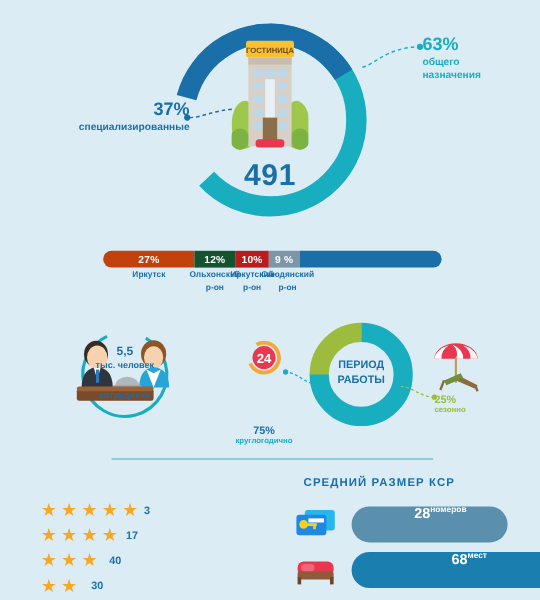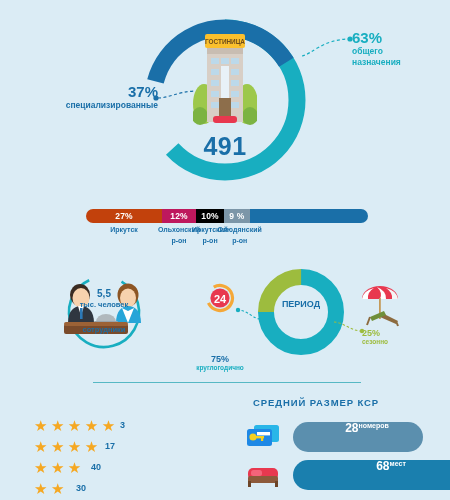--- a/index.html
+++ b/index.html
@@ -174,29 +174,29 @@
   <div class="abs" id="bars">
 
     <div class="bar first" style="left:0%;width:27%;background:#c2410c;">
       <span>27%</span>
     </div>
     <div class="bar-label" style="left:0%;width:27%;">
       <div>Иркутск</div>
       <div></div>
     </div>
 
-    <div class="bar" style="left:27%;width:12%;background:#be185d;">
+    <div class="bar" style="left:27%;width:12%;background:#14532d;">
       <span>12%</span>
     </div>
     <div class="bar-label" style="left:22%;width:22%;">
       <div>Ольхонский</div>
       <div>р-он</div>
     </div>
 
-    <div class="bar" style="left:39%;width:10%;background:#000000;">
+    <div class="bar" style="left:39%;width:10%;background:#b91c1c;">
       <span>10%</span>
     </div>
     <div class="bar-label" style="left:34%;width:20%;">
       <div>Иркутский</div>
       <div>р-он</div>
     </div>
 
     <div class="bar" style="left:49%;width:9%;background:#7c96a8;">
       <span>9 %</span>
     </div>
@@ -239,20 +239,21 @@
   <div class="abs" id="staff-cap">сотрудники</div>
 
   <svg class="abs" id="period-ring" viewBox="0 0 88 88">
 
     <circle cx="44" cy="44" r="35" fill="none" stroke="#18aec0" stroke-width="16" stroke-dasharray="165 55" transform="rotate(-90 44 44)"></circle>
 
     <circle cx="44" cy="44" r="35" fill="none" stroke="#9dbc3e" stroke-width="16" stroke-dasharray="55 165" transform="rotate(180 44 44)"></circle>
   </svg>
   <div class="abs" id="period-text">
     <div>ПЕРИОД</div>
+    <div>РАБОТЫ</div>
   </div>
 
   <svg class="abs" id="clock24" viewBox="0 0 30 30">
     <circle cx="15" cy="15" r="12.5" fill="none" stroke="#f5a838" stroke-width="3.2" stroke-dasharray="60 19" transform="rotate(-120 15 15)"></circle>
     <circle cx="15" cy="15" r="9.6" fill="#e8384f"></circle>
     <text x="15" y="19.5" font-family="Liberation Sans, sans-serif" font-size="11" font-weight="bold" fill="#ffffff" text-anchor="middle">24</text>
   </svg>
   <div class="abs" id="clock-lab">
     <div class="pct">75%</div>
     <div class="cap">круглогодично</div>

